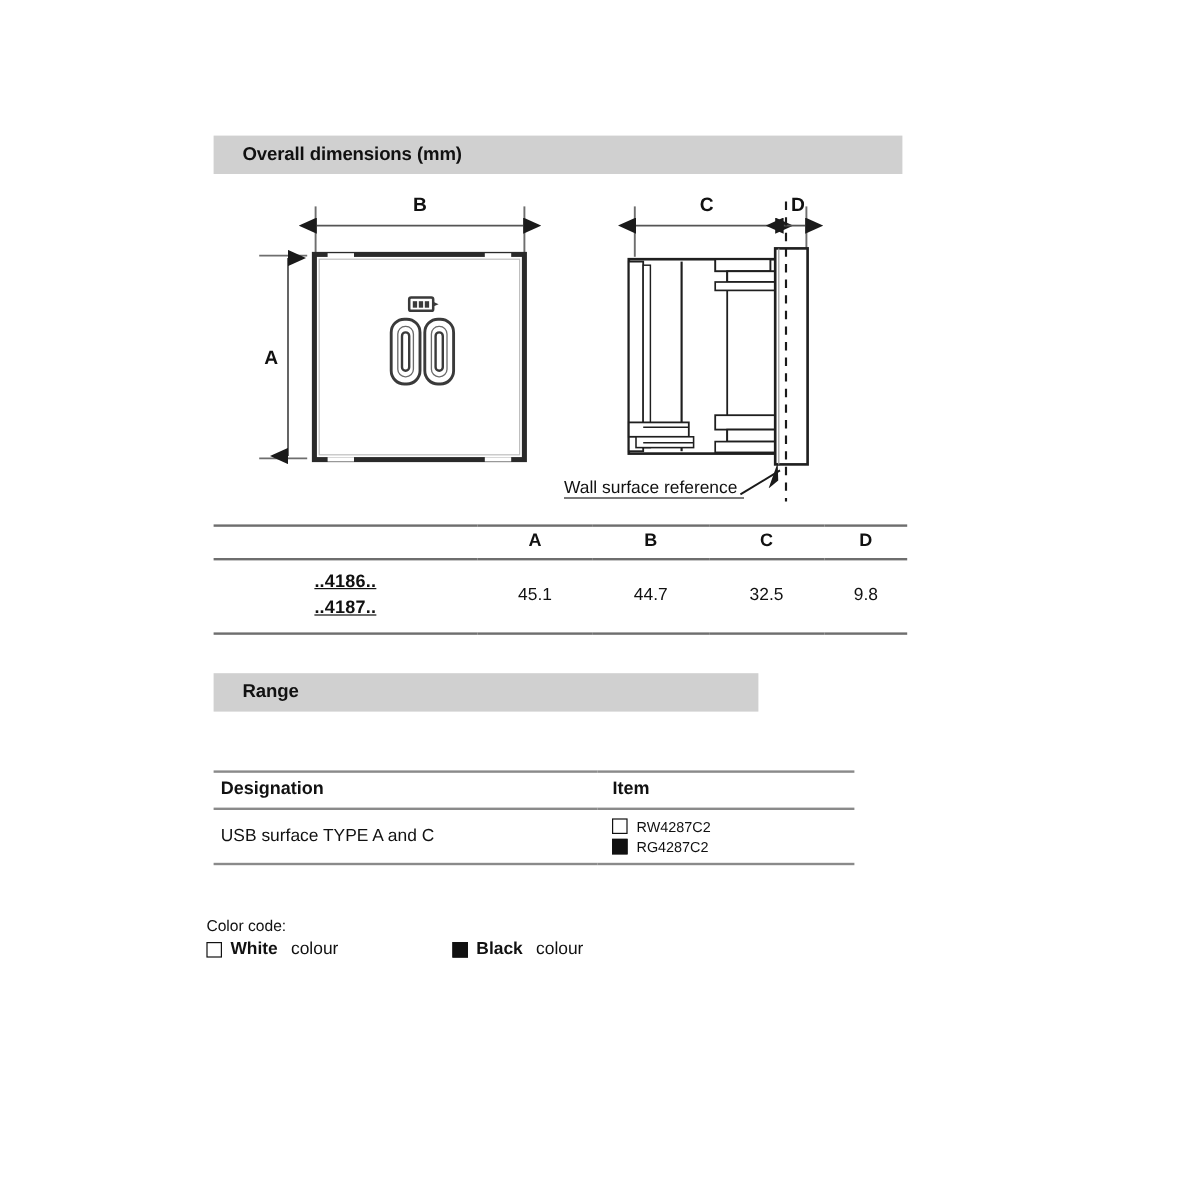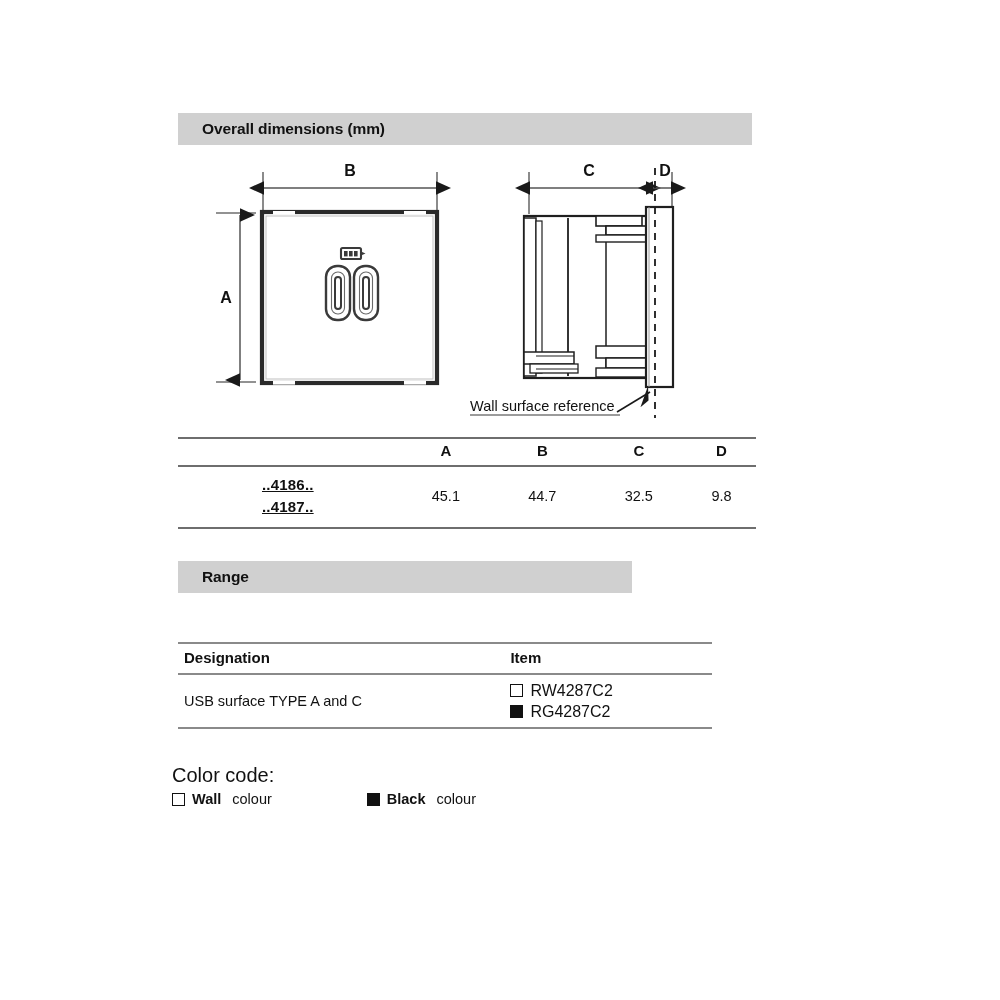--- a/index.html
+++ b/index.html
@@ -116,21 +116,21 @@
     color: #111;
     padding: 6px 0 6px 6px;
   }
   #range-table td.items {
     padding: 5px 0 5px 12px;
   }
   .item-line {
     display: flex;
     align-items: center;
     gap: 7px;
-    font-size: 16px;
+    font-size: 12px;
     color: #111;
     padding: 1.5px 0;
   }
   .swatch {
     width: 13px;
     height: 13px;
     flex: 0 0 13px;
     border: 1.6px solid #111;
     box-sizing: border-box;
   }
@@ -138,21 +138,21 @@
   .swatch.black { background: #111111; }
 
   
   #color-code {
     position: absolute;
     left: 172px;
     top: 764px;
     width: 420px;
   }
   #color-code .cc-title {
-    font-size: 20px;
+    font-size: 13px;
     color: #111;
     margin-bottom: 4px;
   }
   #color-code .cc-row {
     display: flex;
     align-items: center;
   }
   #color-code .cc-entry {
     display: flex;
     align-items: center;
@@ -338,21 +338,21 @@
       </tr>
     </tbody>
   </table>
 </div>
 
 <div id="color-code">
   <div class="cc-title">Color code:</div>
   <div class="cc-row">
     <div class="cc-entry" id="cc-white-entry">
       <span class="swatch white"></span>
-      <span class="cc-strong">Wall</span>
+      <span class="cc-strong">White</span>
       <span class="cc-word">colour</span>
     </div>
     <div class="cc-entry" id="cc-black-entry">
       <span class="swatch black"></span>
       <span class="cc-strong">Black</span>
       <span class="cc-word">colour</span>
     </div>
   </div>
 </div>
 

